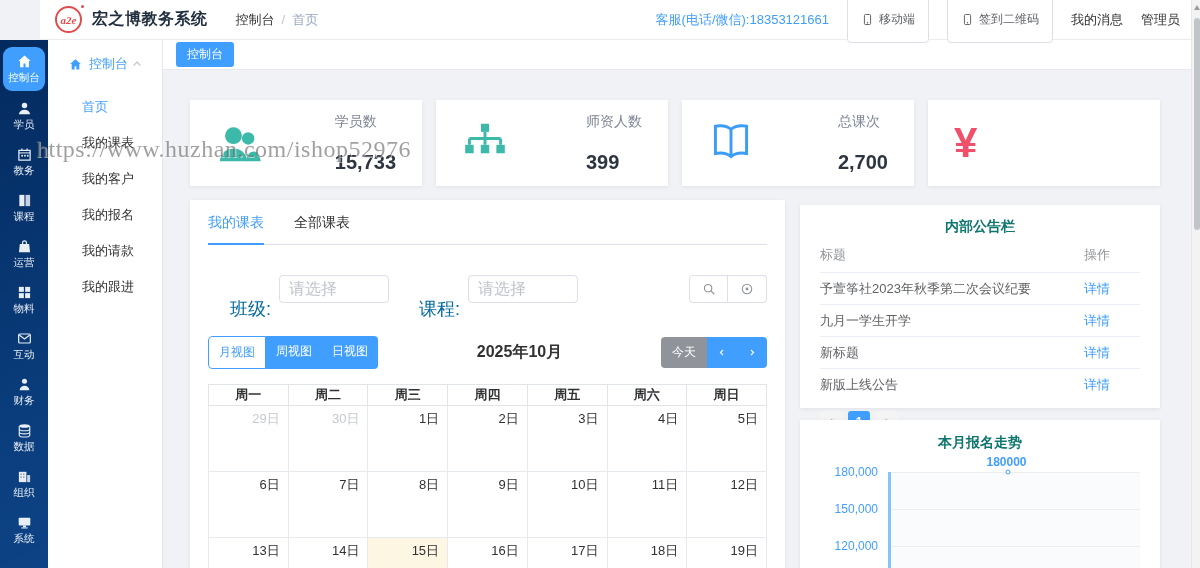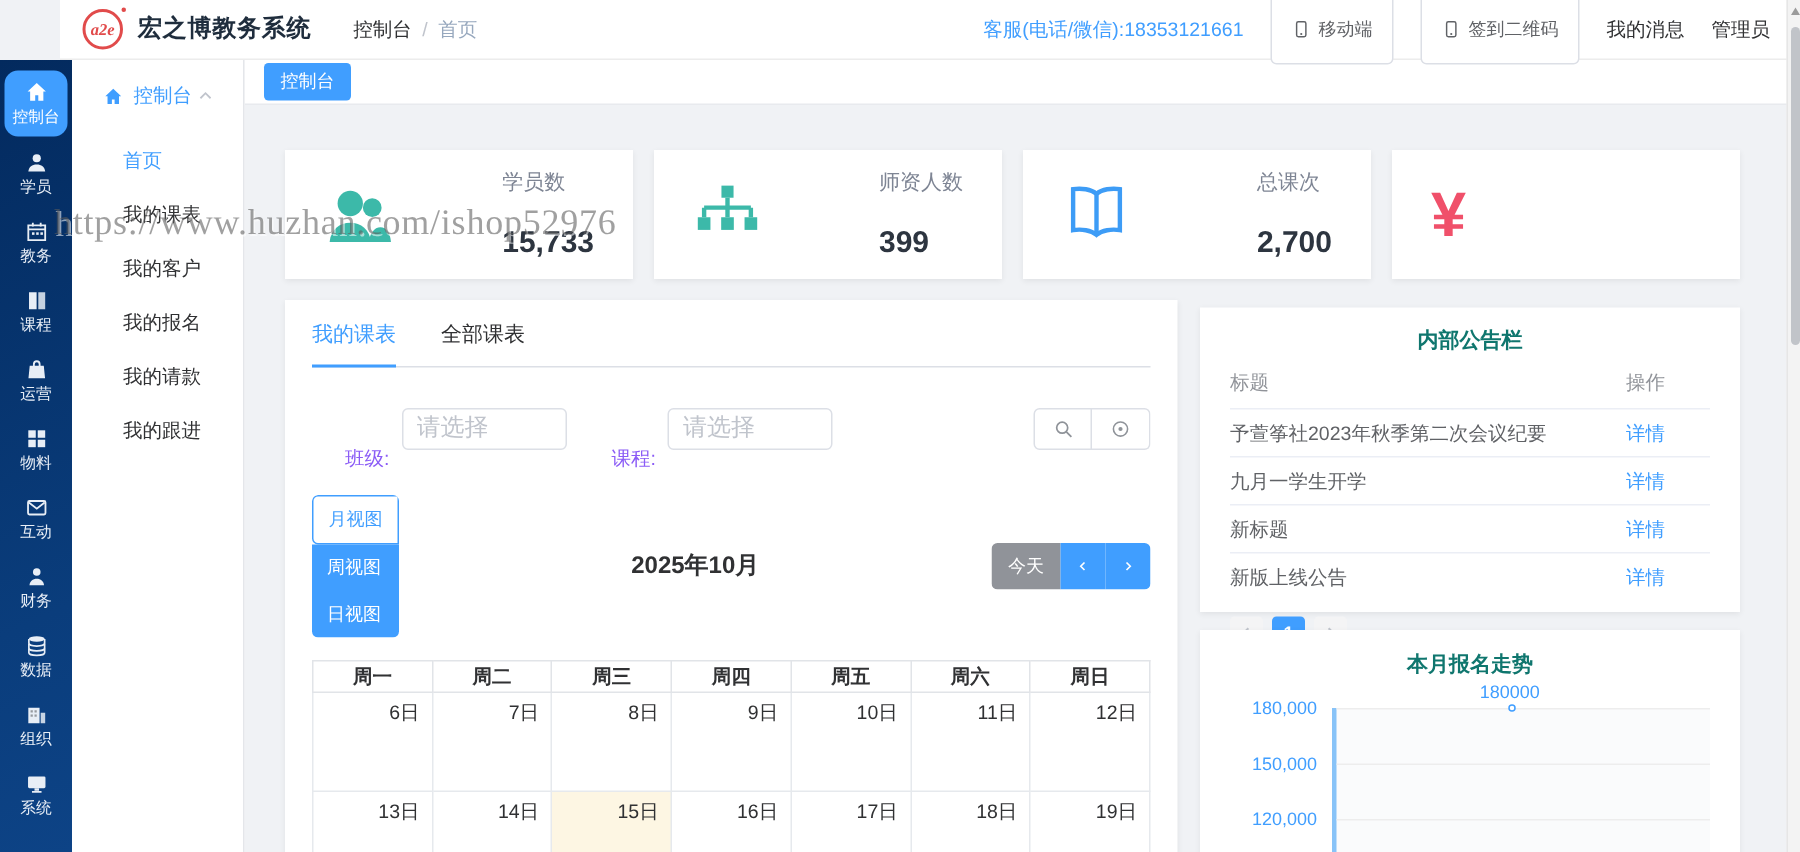--- a/index.html
+++ b/index.html
@@ -63,33 +63,33 @@
   .stat-label { font-size:14px; color:#7e8594; }
   .stat-value { font-size:20px; font-weight:bold; color:#2d3540; margin-top:20px; }
 
   
   .cal-card { position:absolute; left:190px; top:200px; width:595px; height:400px; background:#fff;
     box-shadow:0 1px 4px rgba(0,0,0,.07); padding:14px 18px 0; }
   .cal-tabs { display:flex; gap:30px; border-bottom:1px solid #dcdfe6; }
   .cal-tab { font-size:14px; color:#303133; padding-bottom:11px; cursor:pointer; }
   .cal-tab.active { color:#409EFF; border-bottom:2px solid #409EFF; margin-bottom:-1px; }
   .filter-row { display:flex; align-items:center; margin-top:12px; }
-  .f-label { font-size:13px; color:#8b5cf6; margin-left:30px;margin-top:40px; }
+  .f-label { font-size:18px; color:#0369a1; margin-left:30px;margin-top:40px; }
   .f-label:first-child { margin-left:22px; }
   .f-input { width:110px; height:28px; border:1px solid #dcdfe6; border-radius:4px; margin-left:8px;
     font-size:16px; padding:0 9px; color:#606266; background:#fff; }
   .f-input::placeholder { color:#c0c4cc; }
   .btn-group { margin-left:auto; display:flex; }
   .sq-btn { width:39px; height:28px; border:1px solid #dcdfe6; background:#fff; display:flex;
     align-items:center; justify-content:center; color:#8f9399; cursor:pointer; }
   .sq-btn:first-child { border-radius:4px 0 0 4px; }
   .sq-btn:last-child { border-radius:0 4px 4px 0; border-left:none; }
   .sq-btn .icon { width:14px; height:14px; }
   .cal-toolbar { display:flex; align-items:center; margin-top:15px; }
-  .view-group { display:flex; border-radius:4px; overflow:hidden;flex-direction:column; }
+  .view-group { display:flex; border-radius:4px; overflow:hidden; }
   .view-btn { font-size:12px; padding:7px 10px; background:#409EFF; color:#fff; cursor:pointer; }
   .view-btn.active { background:#fff; color:#409EFF; border:1px solid #409EFF; border-radius:4px 0 0 4px; }
   .cal-month { flex:1; text-align:center; font-size:16px; font-weight:bold; color:#303133; }
   .nav-group { display:flex; border-radius:4px; overflow:hidden; }
   .nav-btn { font-size:12px; padding:7px 11px; color:#fff; cursor:pointer; display:flex; align-items:center; }
   .nav-btn.today { background:#909399; }
   .nav-btn.arrow { background:#409EFF; width:30px; justify-content:center; }
   .nav-btn .icon { width:11px; height:11px; }
   .cal-table { width:100%; border-collapse:collapse; margin-top:15px; table-layout:fixed; }
   .cal-table th { border:1px solid #e1e4e8; font-size:13px; font-weight:bold; color:#303133;
@@ -117,21 +117,21 @@
 
   .trend-card { position:absolute; left:800px; top:420px; width:360px; height:160px; background:#fff;
     box-shadow:0 1px 4px rgba(0,0,0,.07); padding:14px 20px 0; }
   .chart-wrap { position:relative; margin-top:11px; height:110px; }
   .y-label { position:absolute; left:0; width:58px; text-align:right; font-size:12px; color:#409EFF; }
   .plot { position:absolute; left:68px; right:0; top:9px; height:180px; background:#fafbfc;
     border-left:3px solid #88c3f8; }
   .gridline { position:absolute; left:0; right:0; height:1px; background:#ededed; }
   .data-point { position:absolute; width:5px; height:5px; border:1.5px solid #409EFF; background:#fff;
     border-radius:50%; transform:translate(-50%,-50%); }
-  .point-label { position:absolute; transform:translateX(-50%); top:-16px; font-size:12px; color:#409EFF; }
+  .point-label { position:absolute; transform:translateX(-50%); top:-16px; font-size:12px; color:#409EFF;font-weight:bold; }
 
   
   .page-scrollbar { position:absolute; right:0; top:0; width:9px; height:568px; background:#f3f3f3;
     border-left:1px solid #e6e6e6; z-index:10; }
   .sb-arrow { position:absolute; top:5px; left:2px; width:0; height:0; border-left:3px solid transparent;
     border-right:3px solid transparent; border-bottom:5px solid #9b9b9b; }
   .sb-thumb { position:absolute; top:18px; left:1.5px; width:6px; height:212px; background:#c1c4c9; border-radius:3px; }
 
   
   .watermark { position:absolute; left:36px; top:136px; z-index:40; pointer-events:none;
@@ -430,20 +430,29 @@
             <th>周一</th>
             <th>周二</th>
             <th>周三</th>
             <th>周四</th>
             <th>周五</th>
             <th>周六</th>
             <th>周日</th>
           </tr>
         </thead>
       <tbody id="cal-body">
+          <tr>
+            <td class="muted ">29日</td>
+            <td class="muted ">30日</td>
+            <td class="">1日</td>
+            <td class="">2日</td>
+            <td class="">3日</td>
+            <td class="">4日</td>
+            <td class="">5日</td>
+          </tr>
           <tr>
             <td class="">6日</td>
             <td class="">7日</td>
             <td class="">8日</td>
             <td class="">9日</td>
             <td class="">10日</td>
             <td class="">11日</td>
             <td class="">12日</td>
           </tr>
           <tr>

